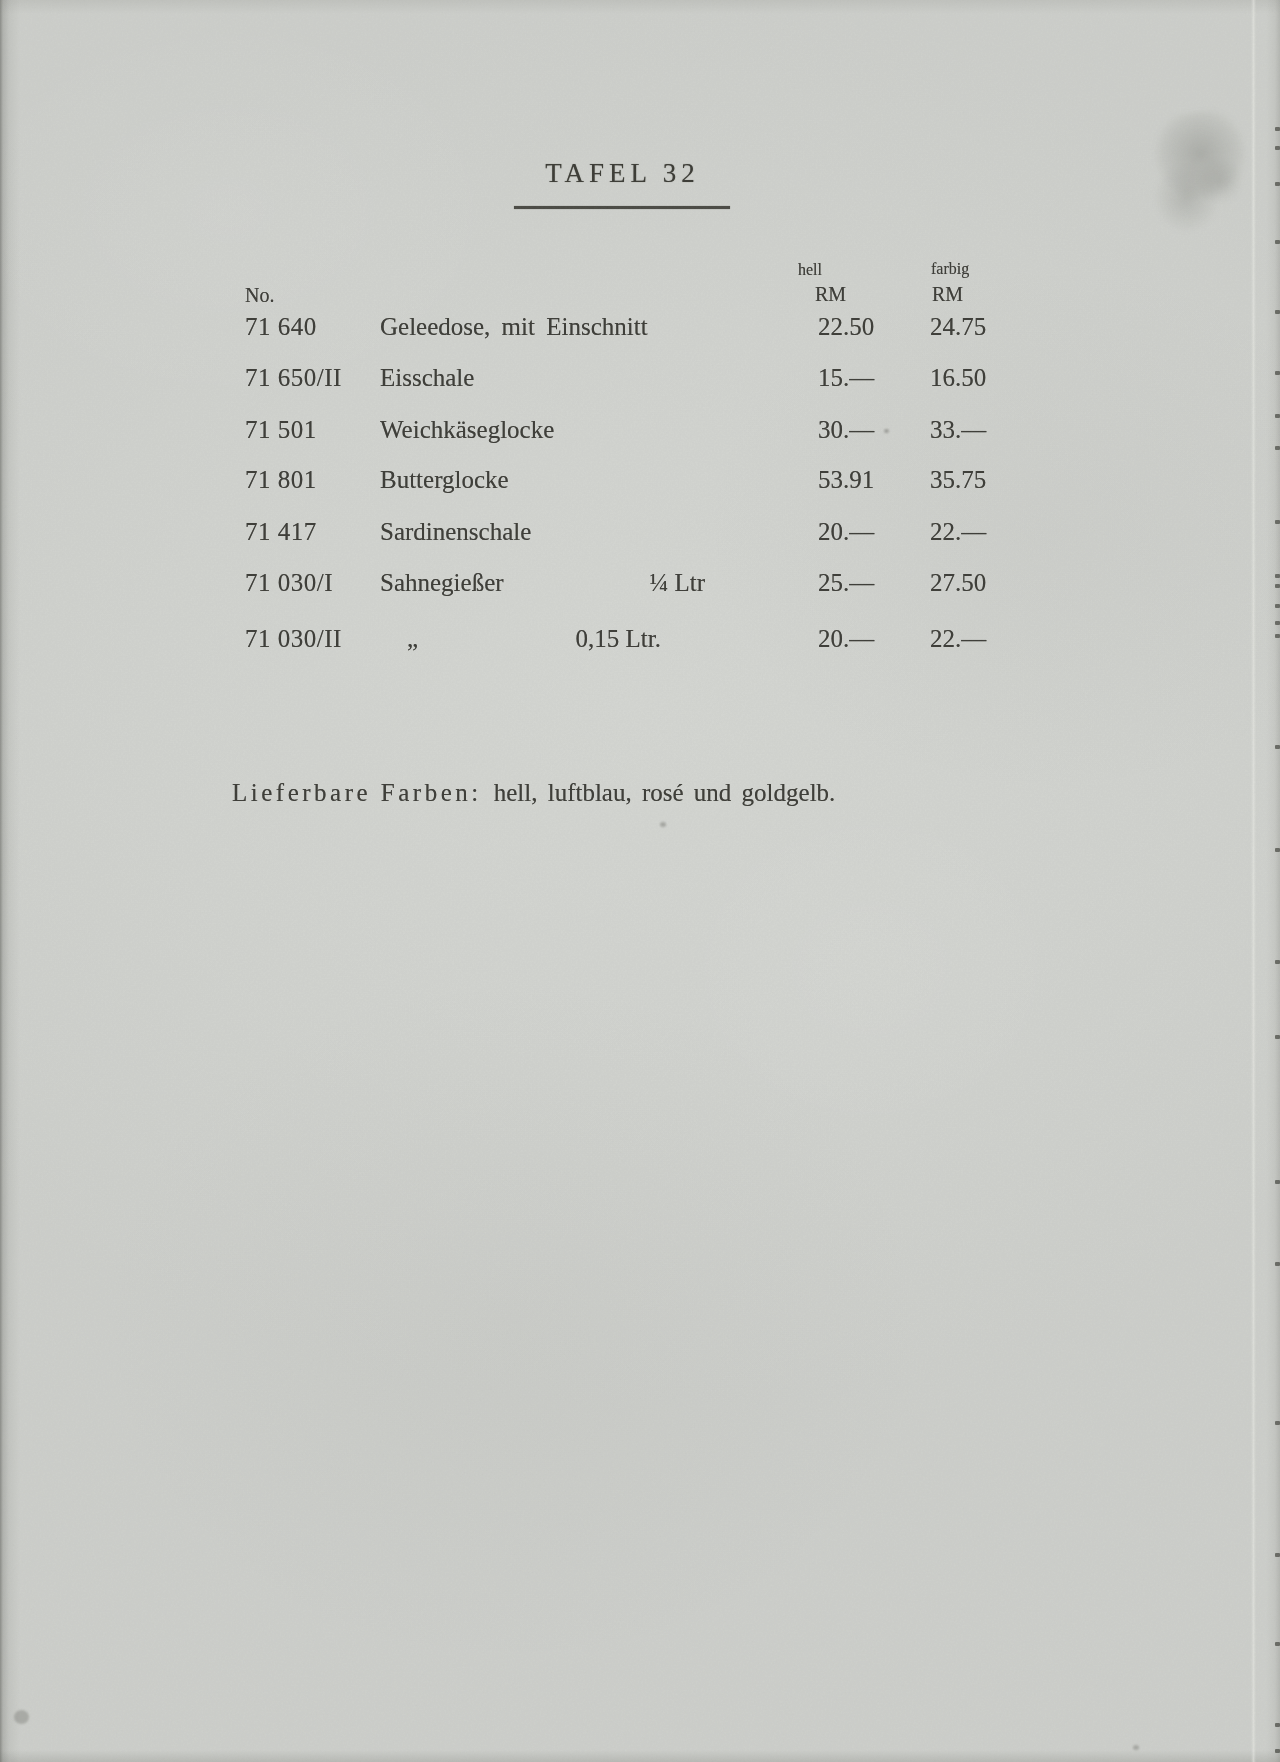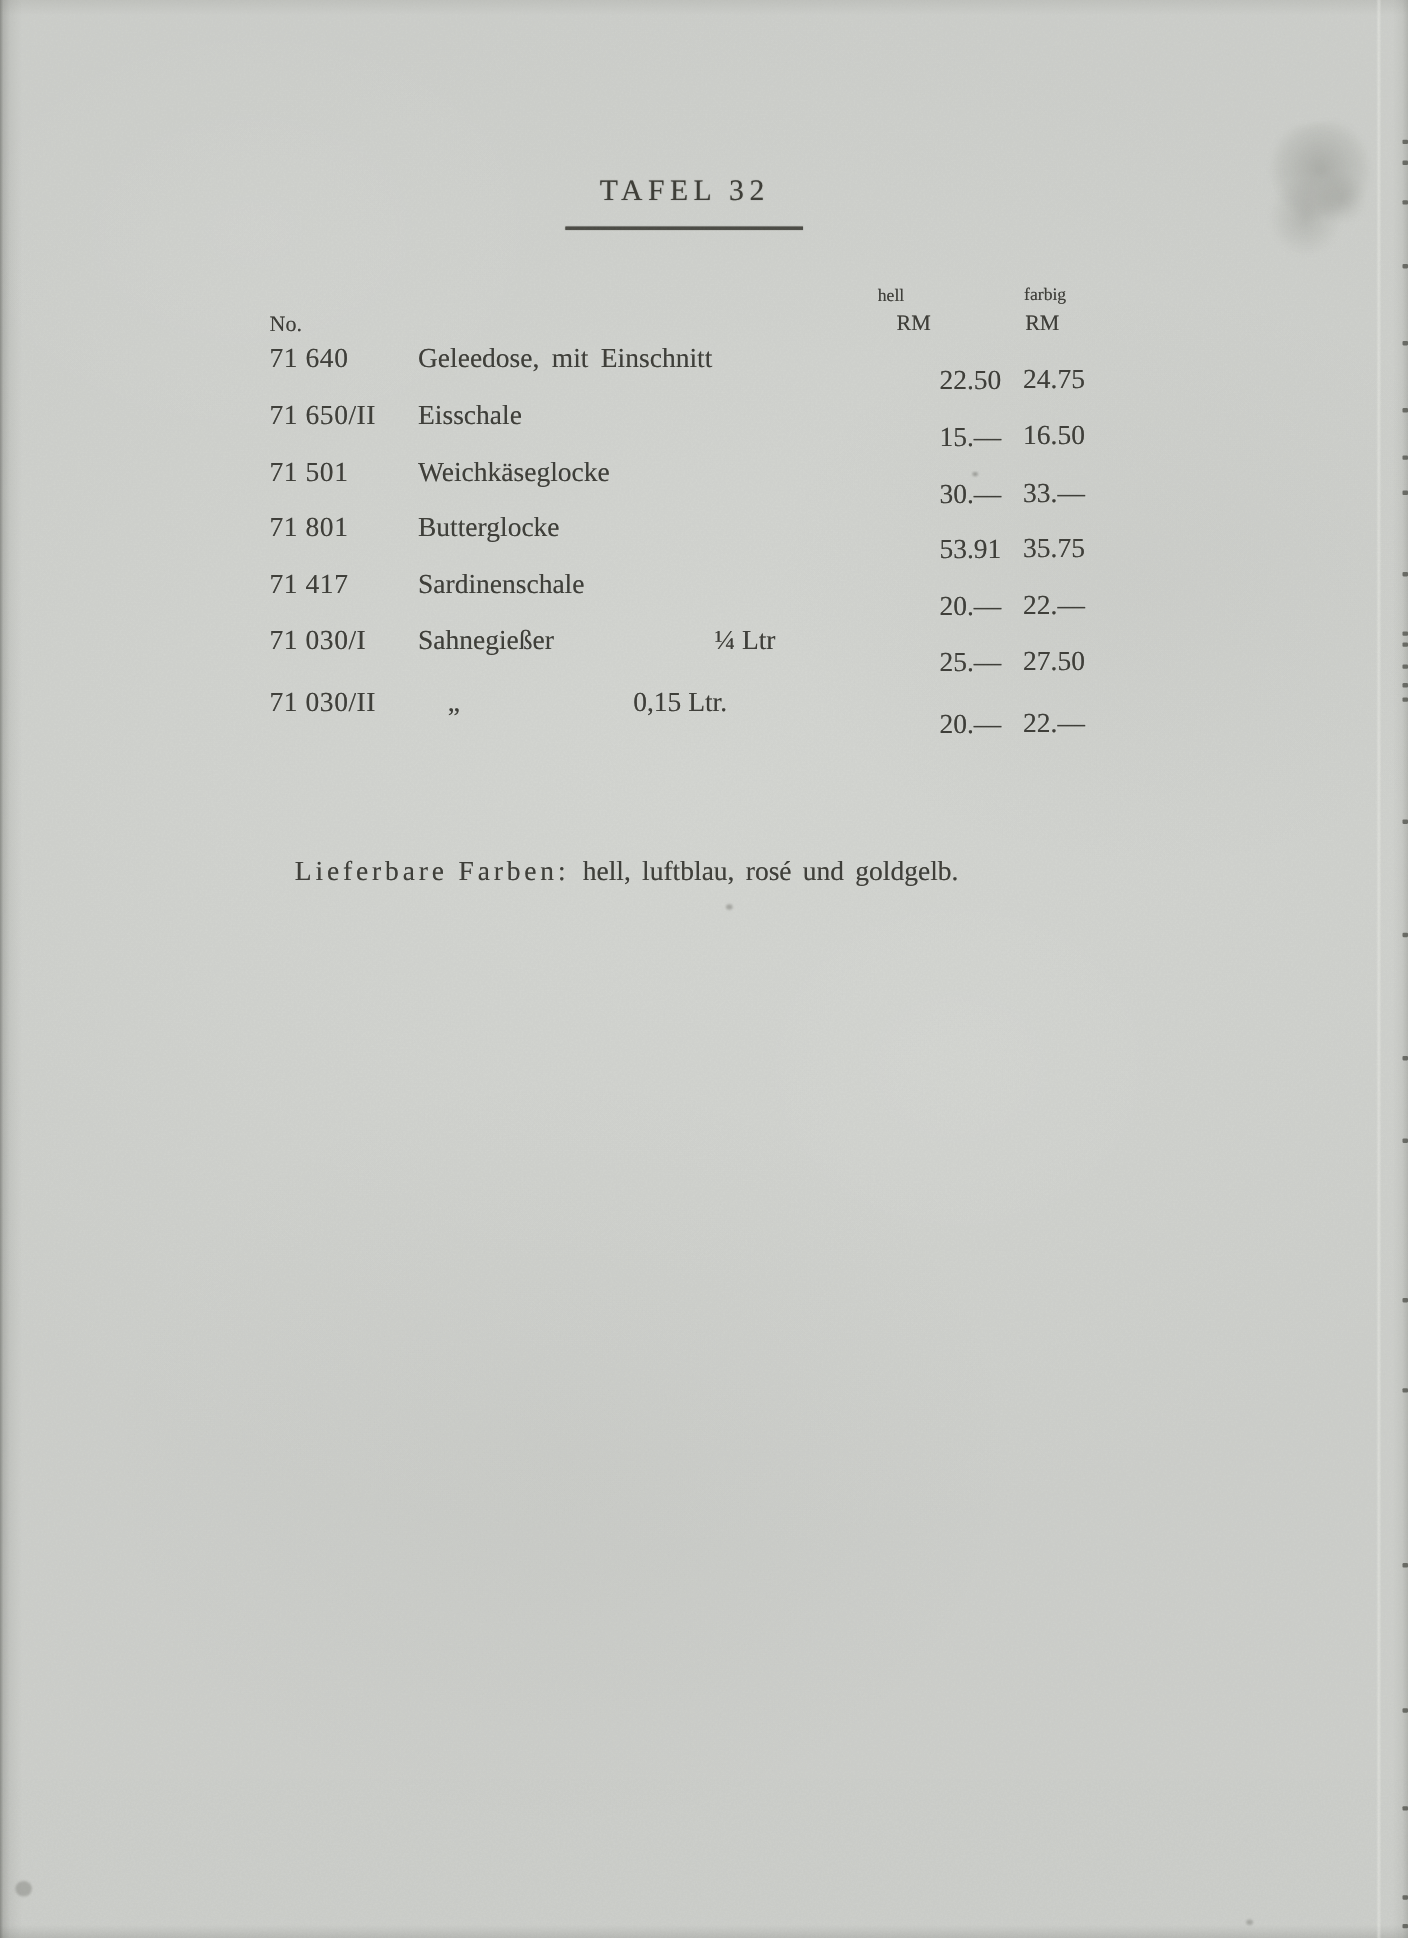--- a/index.html
+++ b/index.html
@@ -42,27 +42,27 @@
   .h-hell{left:798px;top:261px;font-size:16px;}
   .h-rm1{left:815px;top:283px;font-size:20px;}
   .h-farbig{left:931px;top:260px;font-size:16px;}
   .h-rm2{left:932px;top:283px;font-size:20px;}
   .rows{position:absolute;inset:0;}
   .row{position:absolute;left:0;width:100%;height:32px;font-size:25px;
     text-shadow:0 0 .6px rgba(62,62,56,.55);}
   .col-no{position:absolute;left:245px;letter-spacing:.5px;white-space:nowrap;}
   .col-desc{position:absolute;left:380px;word-spacing:5px;white-space:nowrap;}
   .col-size{position:absolute;left:490px;width:215px;text-align:right;white-space:nowrap;box-sizing:border-box;}
-  .col-hell{position:absolute;left:854px;white-space:nowrap;margin-top:20px;}
-  .col-farbig{position:absolute;left:930px;white-space:nowrap;margin-top:19px;}
+  .col-hell{position:absolute;left:818px;white-space:nowrap;}
+  .col-farbig{position:absolute;left:930px;white-space:nowrap;}
   .row:nth-child(7) .col-desc{padding-left:27px;}
   .row:nth-child(7) .col-size{padding-right:44px;}
   .footnote{position:absolute;left:232px;top:779px;margin:0;font-size:25px;
     text-shadow:0 0 .6px rgba(62,62,56,.55);white-space:nowrap;}
-  .fn-label{letter-spacing:3.5px;margin-right:12px;margin-left:36px;}
+  .fn-label{letter-spacing:3.5px;margin-right:12px;}
   .fn-rest{word-spacing:4px;}
   .edge-dot{position:absolute;left:1275px;width:5px;height:4px;background:#53544d;
     border-radius:1px;opacity:.8;}
   .speck{position:absolute;border-radius:50%;background:#50504a;filter:blur(1px);}
   .noise{position:absolute;inset:0;pointer-events:none;opacity:.85;}
 </style>
 </head>
 <body>
 
 <div class="page">

